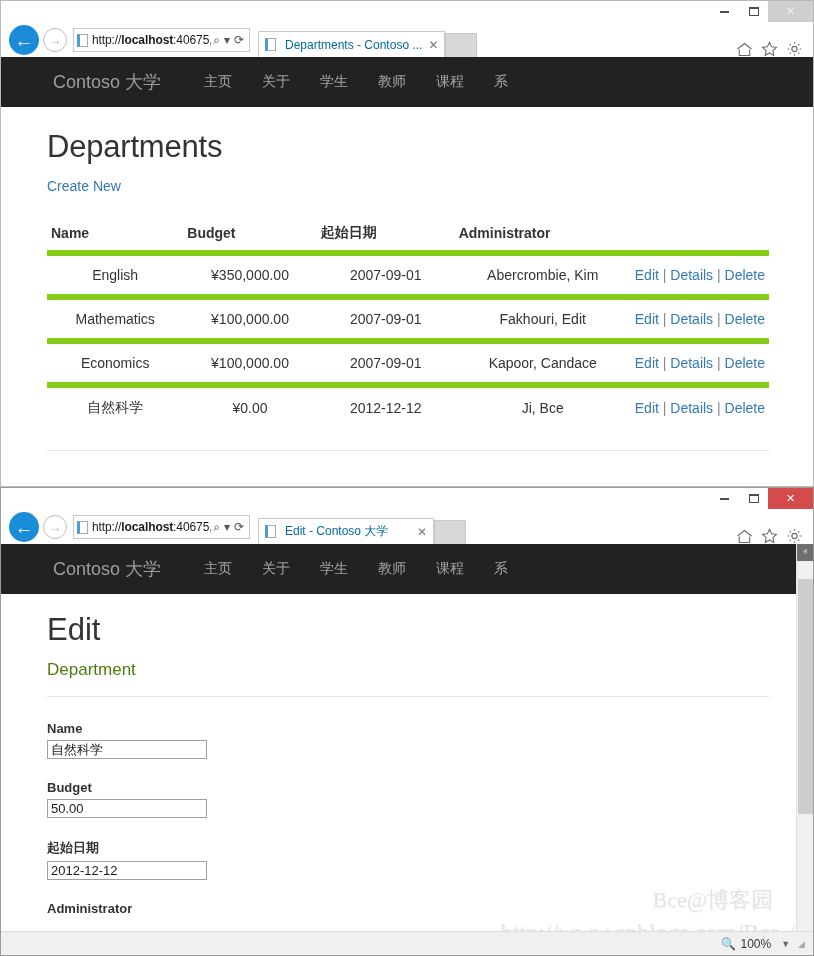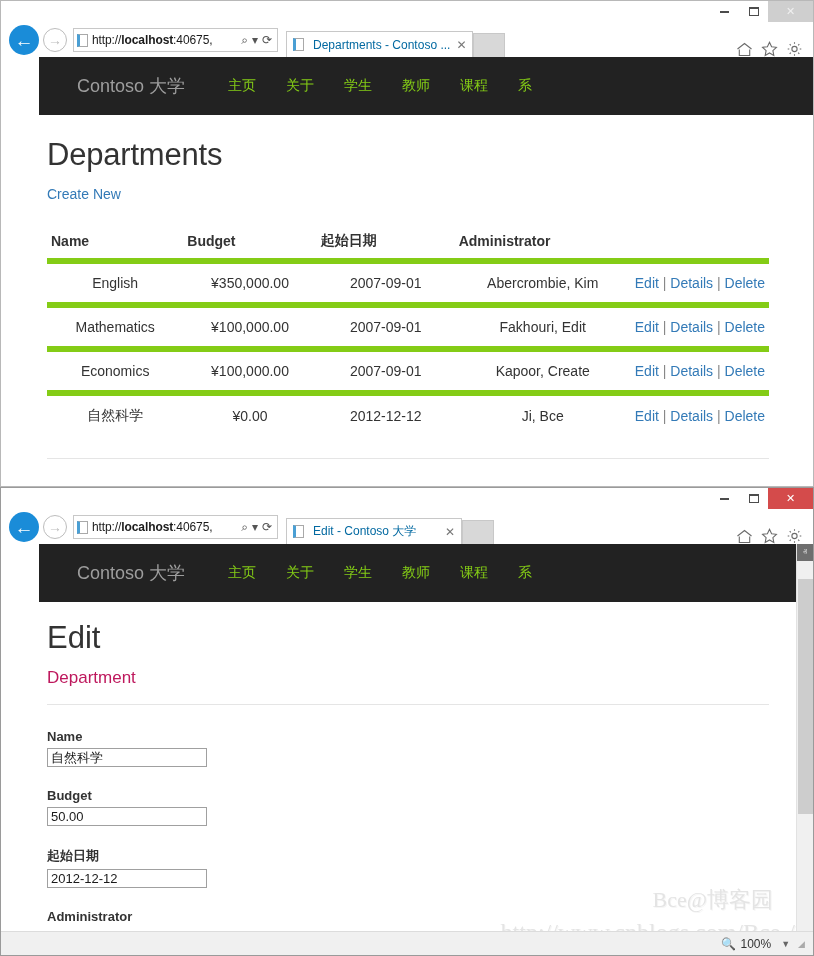--- a/index.html
+++ b/index.html
@@ -83,21 +83,21 @@
     width: 24px; height: 24px;
     border-radius: 50%;
     border: 1px solid #bdbdbd;
     display: flex; align-items: center; justify-content: center;
     color: #bdbdbd; font-size: 14px; line-height: 1;
     box-sizing: border-box;
     flex: 0 0 auto;
     margin-right: 6px;
   }
   .addressbar {
-    width: 205px;
+    width: 177px;
     height: 24px;
     border: 1px solid #c8c8c8;
     box-sizing: border-box;
     display: flex;
     align-items: center;
     background: #ffffff;
     flex: 0 0 auto;
     padding: 0 3px;
   }
   .page-icon {
@@ -175,36 +175,35 @@
   .cmd-ico { color: #6b6b6b; }
 
   
   .viewport {
     position: relative;
     background: #ffffff;
     overflow: hidden;
   }
   .navbar {
     background: #222222;
-    height: 58px;
-    display: flex;
-    align-items: center;
-    padding-left: 38px;
-    box-sizing: border-box;
-    margin-left: 38px;
+    height: 50px;
+    display: flex;
+    align-items: center;
+    padding-left: 52px;
+    box-sizing: border-box;
   }
   .brand {
     color: #9d9d9d;
     font-size: 18px;
     margin-right: 28px;
     white-space: nowrap;
   }
   .navlinks { display: flex; }
   .navlink {
-    color: #84cc16;
+    color: #a3a3a3;
     font-size: 14px;
     padding: 0 15px;
     white-space: nowrap;
   }
 
   .container { padding: 0 46px; }
 
   h1.page-title {
     font-size: 31px;
     font-weight: normal;
@@ -255,21 +254,21 @@
   
   h1.edit-title {
     font-size: 31px;
     font-weight: normal;
     color: #333333;
     margin: 18px 0 12px 0;
   }
   h4.edit-sub {
     font-size: 17px;
     font-weight: normal;
-    color: #be185d;
+    color: #4d7c0f;
     margin: 12px 0 16px 0;
   }
   .hr { border-top: 1px solid #e5e5e5; width: 722px; margin-bottom: 24px; }
   .form-label {
     font-size: 13px;
     font-weight: bold;
     color: #333333;
     margin-bottom: 4px;
   }
   .form-input {
@@ -450,21 +449,21 @@
               <span>|</span>
               <a class="link">Details</a>
               <span>|</span>
               <a class="link">Delete</a>
             </td>
           </tr>
           <tr>
             <td>Economics</td>
             <td>¥100,000.00</td>
             <td>2007-09-01</td>
-            <td>Kapoor, Create</td>
+            <td>Kapoor, Candace</td>
             <td class="actions">
               <a class="link">Edit</a>
               <span>|</span>
               <a class="link">Details</a>
               <span>|</span>
               <a class="link">Delete</a>
             </td>
           </tr>
           <tr>
             <td>自然科学</td>

